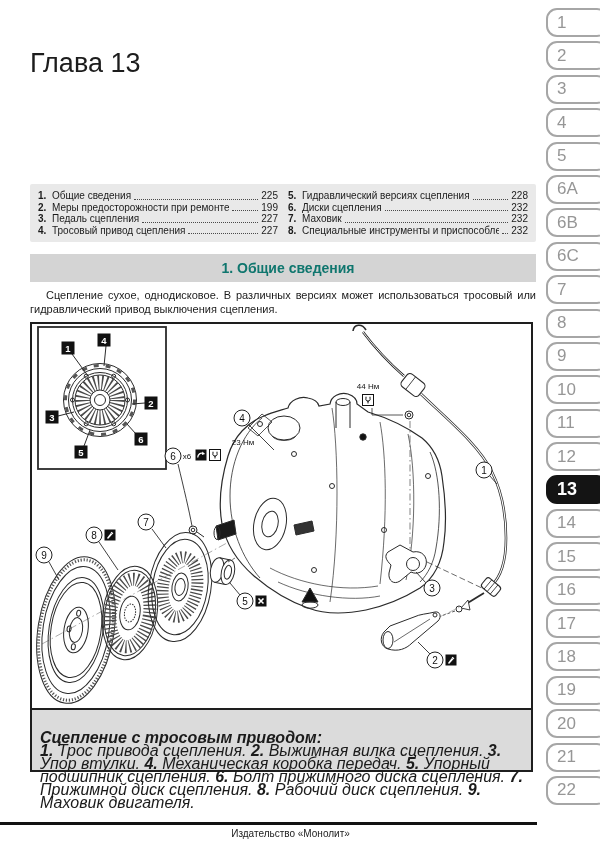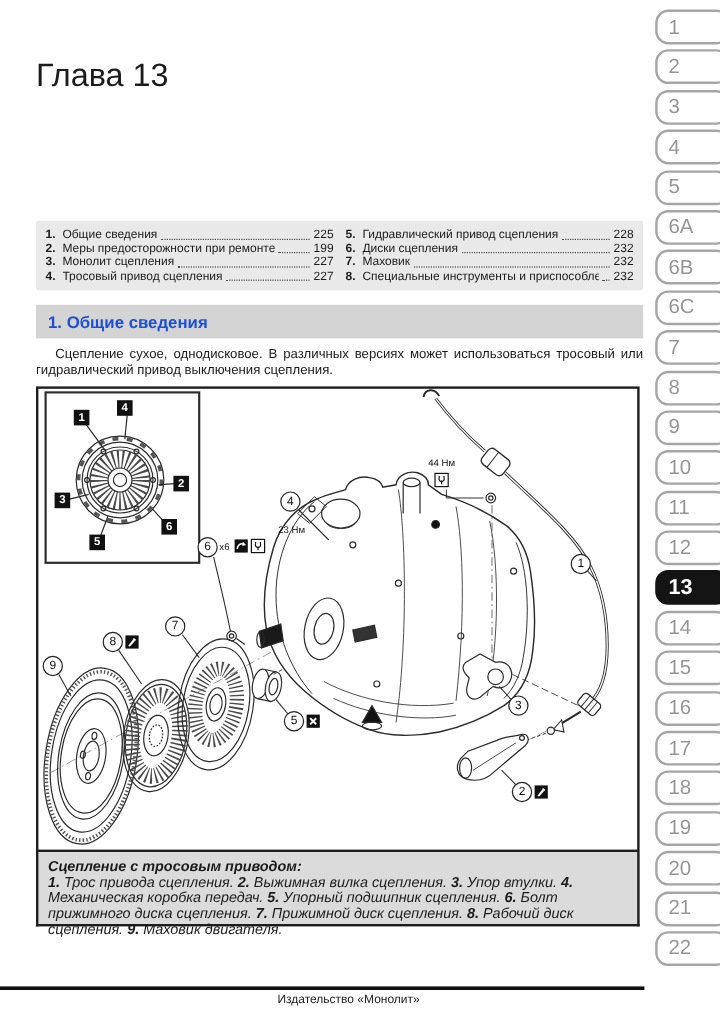--- a/index.html
+++ b/index.html
@@ -13,40 +13,40 @@
   .toc{position:absolute;left:30px;top:184px;width:506px;height:58px;background:#e9e9e9;border-radius:2px;
        display:flex;box-sizing:border-box;padding:6px 8px;gap:10px;}
   .toc-col{flex:1;display:flex;flex-direction:column;justify-content:space-between;min-width:0;}
   .toc-row{display:flex;align-items:flex-end;font-size:10px;line-height:11.5px;white-space:nowrap;min-width:0;}
   .toc-num{font-weight:700;width:14px;flex:none;}
   .toc-label{overflow:hidden;}
   .toc-dots{flex:1;min-width:6px;border-bottom:1px dotted #4a4a4a;margin:0 3px 2px 3px;}
   .toc-page{flex:none;}
 
   .section-bar{position:absolute;left:30px;top:254px;width:506px;height:28px;background:#d4d4d4;
-       box-sizing:border-box;padding-left:10px;font-size:14px;font-weight:700;line-height:28px;color:#1d4ed8;}
+       box-sizing:border-box;padding-left:10px;font-size:14px;font-weight:700;line-height:28px;color:#0f766e;text-align:center;}
 
   .intro{position:absolute;left:30px;top:289px;width:506px;margin:0;font-size:11px;line-height:13.5px;
        text-align:justify;text-indent:16px;}
 
   .figure{position:absolute;left:30px;top:322px;width:503px;height:388px;box-sizing:border-box;
        border:2px solid #1e1e1e;background:#fff;}
   .figure svg{position:absolute;inset:0;width:100%;height:100%;}
   .co-sq,.co-ci,.co-ic,.co-it,.fig-label{position:absolute;transform:translate(-50%,-50%);display:flex;
        align-items:center;justify-content:center;box-sizing:border-box;}
   .co-sq{width:13px;height:13px;background:#111;color:#fff;font-size:9.5px;font-weight:700;}
   .co-ci{width:17px;height:17px;border:1.4px solid #222;border-radius:50%;background:#fff;font-size:10px;color:#111;}
   .co-ic{width:11px;height:11px;background:#111;}
   .co-it{width:12px;height:12px;background:#fff;border:1.1px solid #111;}
   .co-ic svg,.co-it svg{width:100%;height:100%;display:block;}
   .fig-label{font-size:8px;color:#111;white-space:nowrap;}
 
   .caption{position:absolute;left:30px;top:710px;width:503px;height:62px;box-sizing:border-box;
-       border:2px solid #1e1e1e;border-top:none;background:#dbdbdb;padding:6px 8px;
-       font-size:12px;line-height:13px;font-style:italic;}
+       border:2px solid #1e1e1e;border-top:none;background:#dbdbdb;padding:21px 8px;
+       font-size:16px;line-height:13px;font-style:italic;}
   .cap-title{font-weight:700;}
   .cap-num{font-weight:700;}
 
   .footer-line{position:absolute;left:0;top:822px;width:537px;height:2.5px;background:#111;}
   .footer{position:absolute;left:0;top:828px;width:537px;text-align:center;font-size:10px;color:#222;padding-left:22px;}
 
   .sidebar{position:absolute;left:546px;top:8px;display:flex;flex-direction:column;gap:4.4px;}
   .tab{width:62px;height:29px;box-sizing:border-box;border:2px solid #a6a6a6;border-radius:11px;
        color:#969696;font-size:17px;display:flex;align-items:center;padding-left:9px;background:#fff;}
   .tab.active{background:#141414;border-color:#141414;color:#fff;font-weight:700;font-size:18px;}
@@ -67,35 +67,35 @@
           <span class="toc-page">225</span>
         </div>
         <div class="toc-row">
           <span class="toc-num">2.</span>
           <span class="toc-label">Меры предосторожности при ремонте</span>
           <span class="toc-dots"></span>
           <span class="toc-page">199</span>
         </div>
         <div class="toc-row">
           <span class="toc-num">3.</span>
-          <span class="toc-label">Монолит сцепления</span>
+          <span class="toc-label">Педаль сцепления</span>
           <span class="toc-dots"></span>
           <span class="toc-page">227</span>
         </div>
         <div class="toc-row">
           <span class="toc-num">4.</span>
           <span class="toc-label">Тросовый привод сцепления</span>
           <span class="toc-dots"></span>
           <span class="toc-page">227</span>
         </div>
       </div>
     <div class="toc-col" id="toc-right">
         <div class="toc-row">
           <span class="toc-num">5.</span>
-          <span class="toc-label">Гидравлический привод сцепления</span>
+          <span class="toc-label">Гидравлический версиях сцепления</span>
           <span class="toc-dots"></span>
           <span class="toc-page">228</span>
         </div>
         <div class="toc-row">
           <span class="toc-num">6.</span>
           <span class="toc-label">Диски сцепления</span>
           <span class="toc-dots"></span>
           <span class="toc-page">232</span>
         </div>
         <div class="toc-row">

